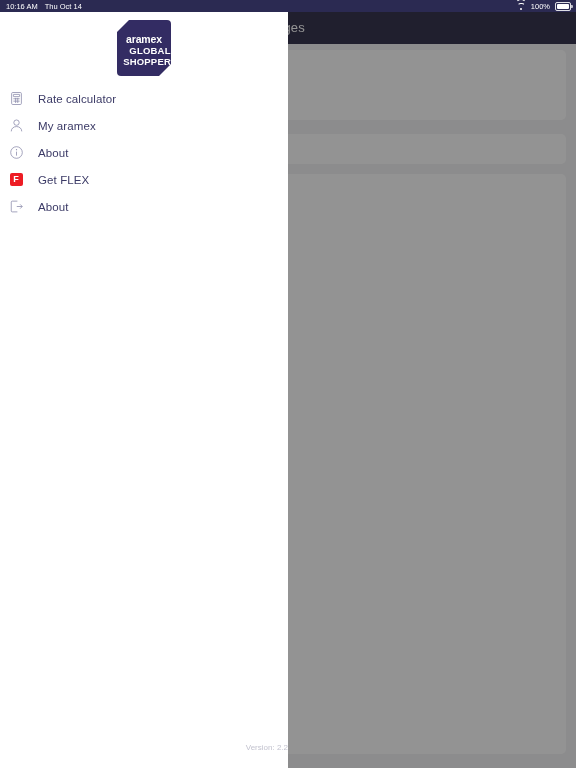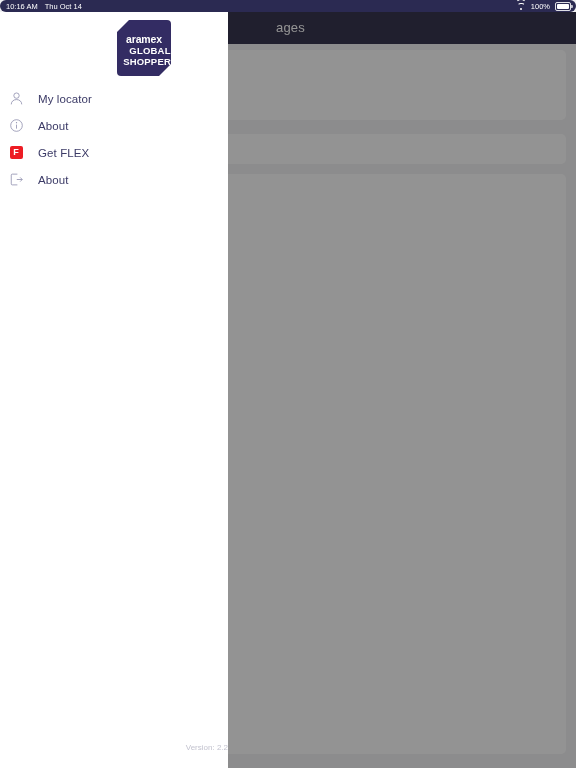--- a/index.html
+++ b/index.html
@@ -87,21 +87,20 @@
 
   
   #statusbar {
     position: absolute;
     left: 0; top: 0;
     width: 576px; height: 12px;
     background: #2b2a52;
     color: #ffffff;
     font-size: 7.5px;
     z-index: 40;
-    border-radius: 6px;
   }
   #statusbar .sb-left {
     position: absolute; left: 6px; top: 2px;
     display: flex; gap: 7px; align-items: center;
   }
   #statusbar .sb-right {
     position: absolute; right: 5px; top: 2px;
     display: flex; gap: 5px; align-items: center;
   }
   .wifi-glyph { display: inline-block; width: 9px; height: 7px; position: relative; }
@@ -133,21 +132,21 @@
   }
   .batt i {
     position: absolute; left: 1px; top: 1px; bottom: 1px; right: 1px;
     background: #ffffff; border-radius: 1px;
   }
 
   
   #drawer {
     position: absolute;
     left: 0; top: 12px;
-    width: 228px; height: 756px;
+    width: 288px; height: 756px;
     background: #ffffff;
     z-index: 30;
   }
   #brand-logo {
     position: absolute;
     left: 117px; top: 8px;
     width: 54px; height: 56px;
     background: #332c63;
     border-radius: 4px;
     -webkit-clip-path: polygon(12px 0, 100% 0, 100% 44px, 42px 100%, 0 100%, 0 12px);
@@ -279,31 +278,44 @@
 
     <div id="brand-logo">
       <div class="l1">aramex</div>
       <div class="l2">GLOBAL</div>
       <div class="l3">SHOPPER</div>
     </div>
 
     <div id="menu">
 
 
+      <div class="menu-item">
+        <span class="menu-icon">
+          <svg width="15" height="15" viewBox="0 0 24 24" fill="none" stroke="currentColor" stroke-width="1.3">
+            <rect x="4.2" y="2.4" width="15.6" height="19.2" rx="1.8"></rect>
+            <rect x="7" y="5.4" width="10" height="3.6" rx=".6"></rect>
+            <line x1="7" y1="12.4" x2="17" y2="12.4"></line>
+            <line x1="7" y1="16.2" x2="17" y2="16.2"></line>
+            <line x1="10.6" y1="11" x2="10.6" y2="19.2"></line>
+            <line x1="14" y1="11" x2="14" y2="19.2"></line>
+          </svg>
+        </span>
+        <span class="menu-label">Rate calculator</span>
+      </div>
 
 
 
       <div class="menu-item">
         <span class="menu-icon">
           <svg width="15" height="15" viewBox="0 0 24 24" fill="none" stroke="currentColor" stroke-width="1.3">
             <circle cx="12" cy="7.4" r="4.3"></circle>
             <path d="M3.6 21.4c0-4.7 3.8-7.7 8.4-7.7s8.4 3 8.4 7.7"></path>
           </svg>
         </span>
-        <span class="menu-label">My locator</span>
+        <span class="menu-label">My aramex</span>
       </div>
 
       <div class="menu-item">
         <span class="menu-icon">
           <svg width="15" height="15" viewBox="0 0 24 24" fill="none" stroke="currentColor" stroke-width="1.3">
             <circle cx="12" cy="12" r="9.3"></circle>
             <line x1="12" y1="10.6" x2="12" y2="17"></line>
             <circle cx="12" cy="7.4" r="1" fill="currentColor" stroke="none"></circle>
           </svg>
         </span>

